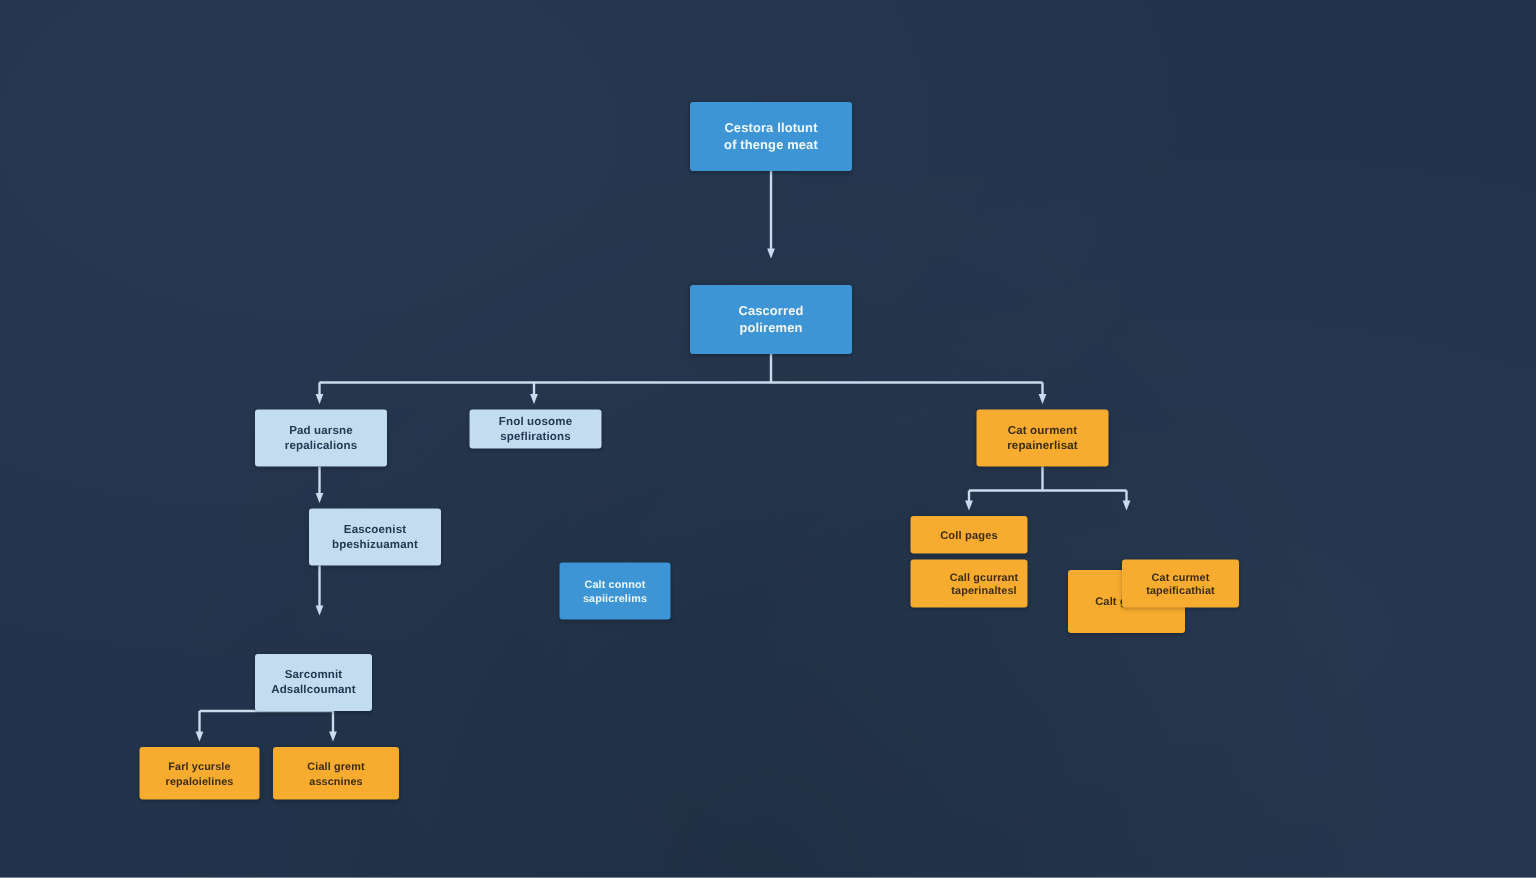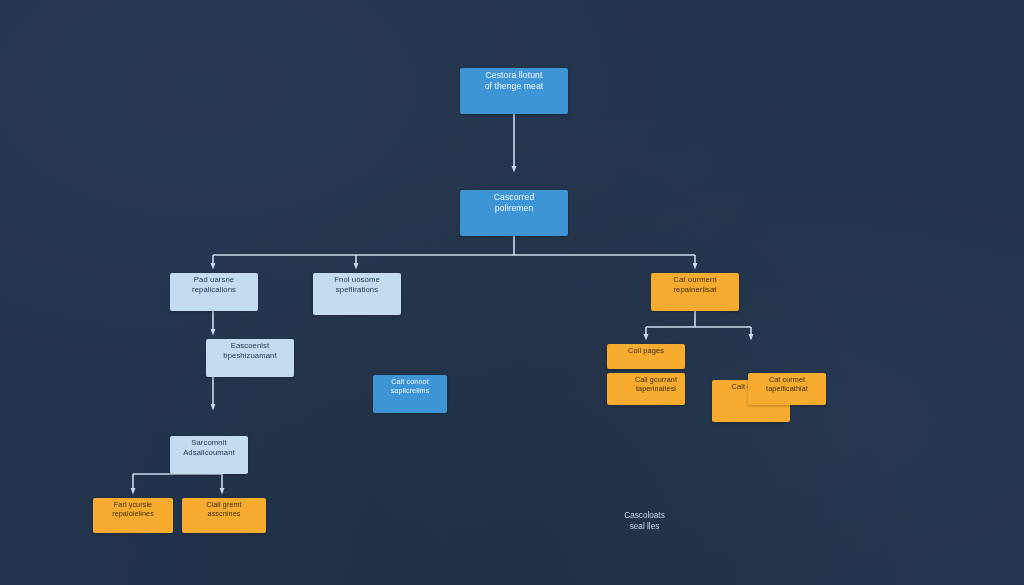--- a/index.html
+++ b/index.html
@@ -27,28 +27,29 @@
     left: 0;
     top: 0;
     width: 1024px;
     height: 585px;
     pointer-events: none;
   }
   .node {
     position: absolute;
     box-sizing: border-box;
     display: flex;
-    align-items: flex-start;
+    align-items: center;
     justify-content: center;
     text-align: center;
     line-height: 1.28;
     border-radius: 2px;
     padding: 2px 4px;
     letter-spacing: 0.1px;
     text-rendering: optimizeLegibility;
+    font-weight: bold;
   }
   .node span {
     display: block;
     width: 100%;
     white-space: pre-line;
   }
   .n-blue {
     background: #3d95d6;
     color: #f2f8fd;
     box-shadow: 0 1px 3px rgba(0,0,0,0.28);
@@ -117,21 +118,21 @@
 of thenge meat</span>
       </div>
       <div class="node n-blue" style="left: 460px; top: 190px; width: 108px; height: 46px; font-size: 8.6px;">
         <span>Cascorred
 poliremen</span>
       </div>
       <div class="node n-lightblue" style="left: 170px; top: 273px; width: 88px; height: 38px; font-size: 7.7px;">
         <span>Pad uarsne
 repalicalions</span>
       </div>
-      <div class="node n-lightblue" style="left: 313px; top: 273px; width: 88px; height: 42px; font-size: 7.7px;">
+      <div class="node n-lightblue" style="left: 313px; top: 273px; width: 88px; height: 26px; font-size: 7.7px;">
         <span>Fnol uosome
 speflirations</span>
       </div>
       <div class="node n-orange" style="left: 651px; top: 273px; width: 88px; height: 38px; font-size: 7.7px;">
         <span>Cat ourment
 repainerlisat</span>
       </div>
       <div class="node n-lightblue" style="left: 170px; top: 339px; width: 88px; height: 38px; font-size: 7.7px; margin-left: 36px;">
         <span>Eascoenist
 bpeshizuamant</span>
@@ -161,18 +162,14 @@
       <div class="node n-orange" style="left: 93px; top: 498px; width: 80px; height: 35px; font-size: 7.2px;">
         <span>Farl ycursle
 repaloielines</span>
       </div>
       <div class="node n-orange" style="left: 182px; top: 498px; width: 84px; height: 35px; font-size: 7.2px;">
         <span>Ciall gremt
 asscnines</span>
       </div>
     </div>
 
-  <div class="caption" style="left: 592px; top: 500px; width: 105px; font-size: 8.2px;">
-    <span>Cascoloats
-seal lles</span>
-  </div>
 
 </div>
 
 </body></html>

